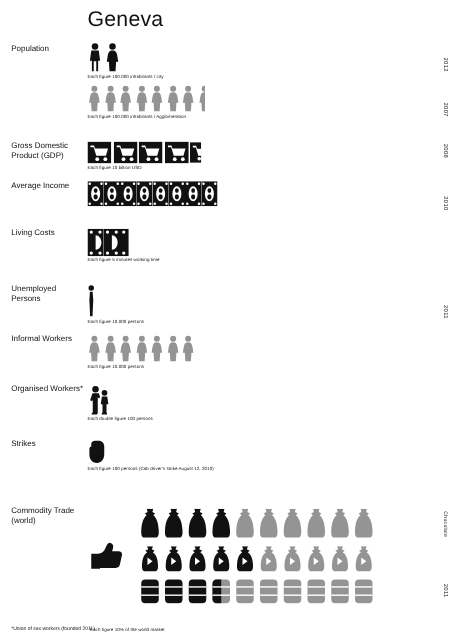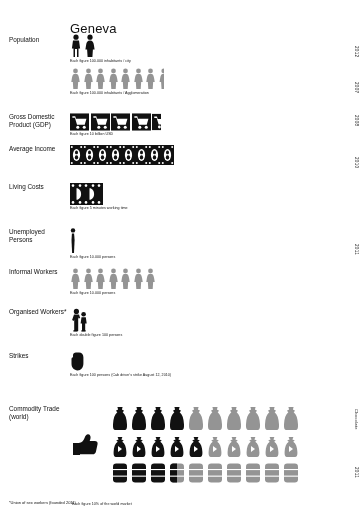--- a/index.html
+++ b/index.html
@@ -8,21 +8,21 @@
     background:#ffffff;
     font-family:"Liberation Sans", sans-serif;
     color:#111111;
     overflow:hidden;
     position:relative;
   }
   .sheet{position:relative;width:363px;height:515px;}
 
   .title{
     position:absolute;left:70px;top:6px;
-    font-size:13px;font-weight:400;letter-spacing:.2px;color:#111;margin-top:15px;
+    font-size:17px;font-weight:400;letter-spacing:.2px;color:#111;
   }
 
   .row{position:absolute;left:0;width:363px;}
   .rowlabel{
     position:absolute;left:9px;
     font-size:6.4px;line-height:8px;color:#111;width:58px;
   }
   .plot{position:absolute;left:70px;}
 
   .caption{

